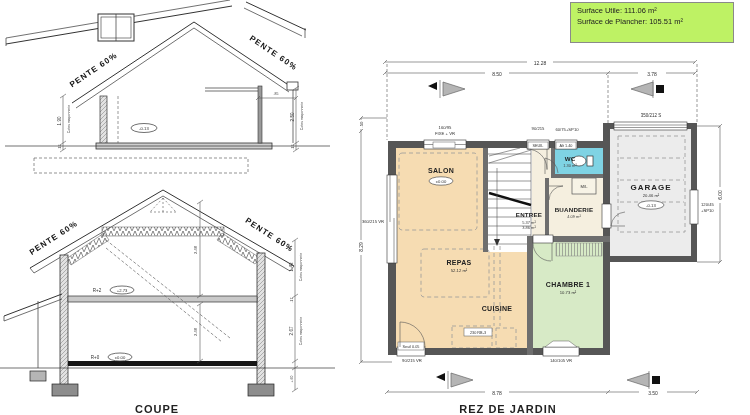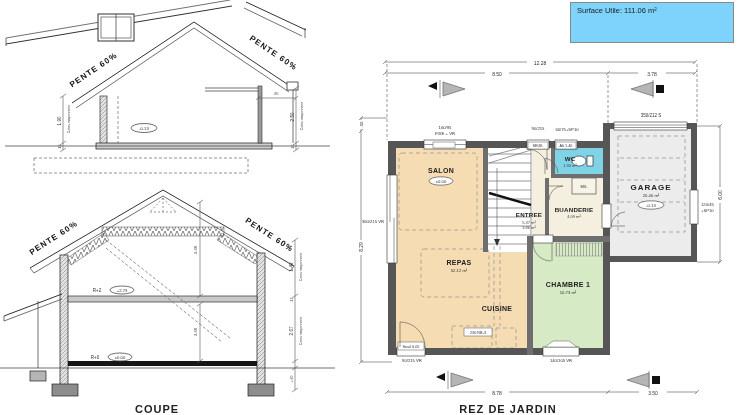--- a/index.html
+++ b/index.html
@@ -20,21 +20,21 @@
   .r8{font-size:8px;font-weight:bold;letter-spacing:1px;}
   .d5{font-size:5px;fill:#333;}
   .d45{font-size:4.5px;fill:#333;}
   .d42{font-size:4.2px;fill:#333;}
   .d4{font-size:4px;fill:#444;}
   .d38{font-size:3.8px;fill:#333;}
   .d35{font-size:3.5px;fill:#444;}
   .mid{text-anchor:middle;}
   .end{text-anchor:end;}
   .infobox{position:absolute;left:570px;top:2px;width:150px;height:33px;
-           border:1px solid #8a8a8a;background:#7dd3fc;padding:3px 6px;box-sizing:content-box;}
+           border:1px solid #8a8a8a;background:#bef264;padding:3px 6px;box-sizing:content-box;}
   .infobox div{font-size:7.5px;line-height:10.5px;color:#222;white-space:nowrap;}
 </style>
 </head>
 <body>
 
 <div class="canvas">
 
 <svg width="750" height="415" viewBox="0 0 750 415">
 <defs>
   <pattern id="insul" width="6" height="7" patternUnits="userSpaceOnUse">
@@ -360,15 +360,16 @@
     <polygon points="649,373 627,380 649,387" fill="#b5b5b5" stroke="#666" stroke-width="0.7"></polygon>
     <rect x="652" y="376" width="8" height="8" fill="#111"></rect>
   </g>
 </g>
 
 <text x="508" y="413" class="t11 mid">REZ DE JARDIN</text>
 </svg>
 
 <div class="infobox">
   <div>Surface Utile: 111.06 m²</div>
+  <div>Surface de Plancher: 105.51 m²</div>
 </div>
 
 </div>
 
 </body></html>

